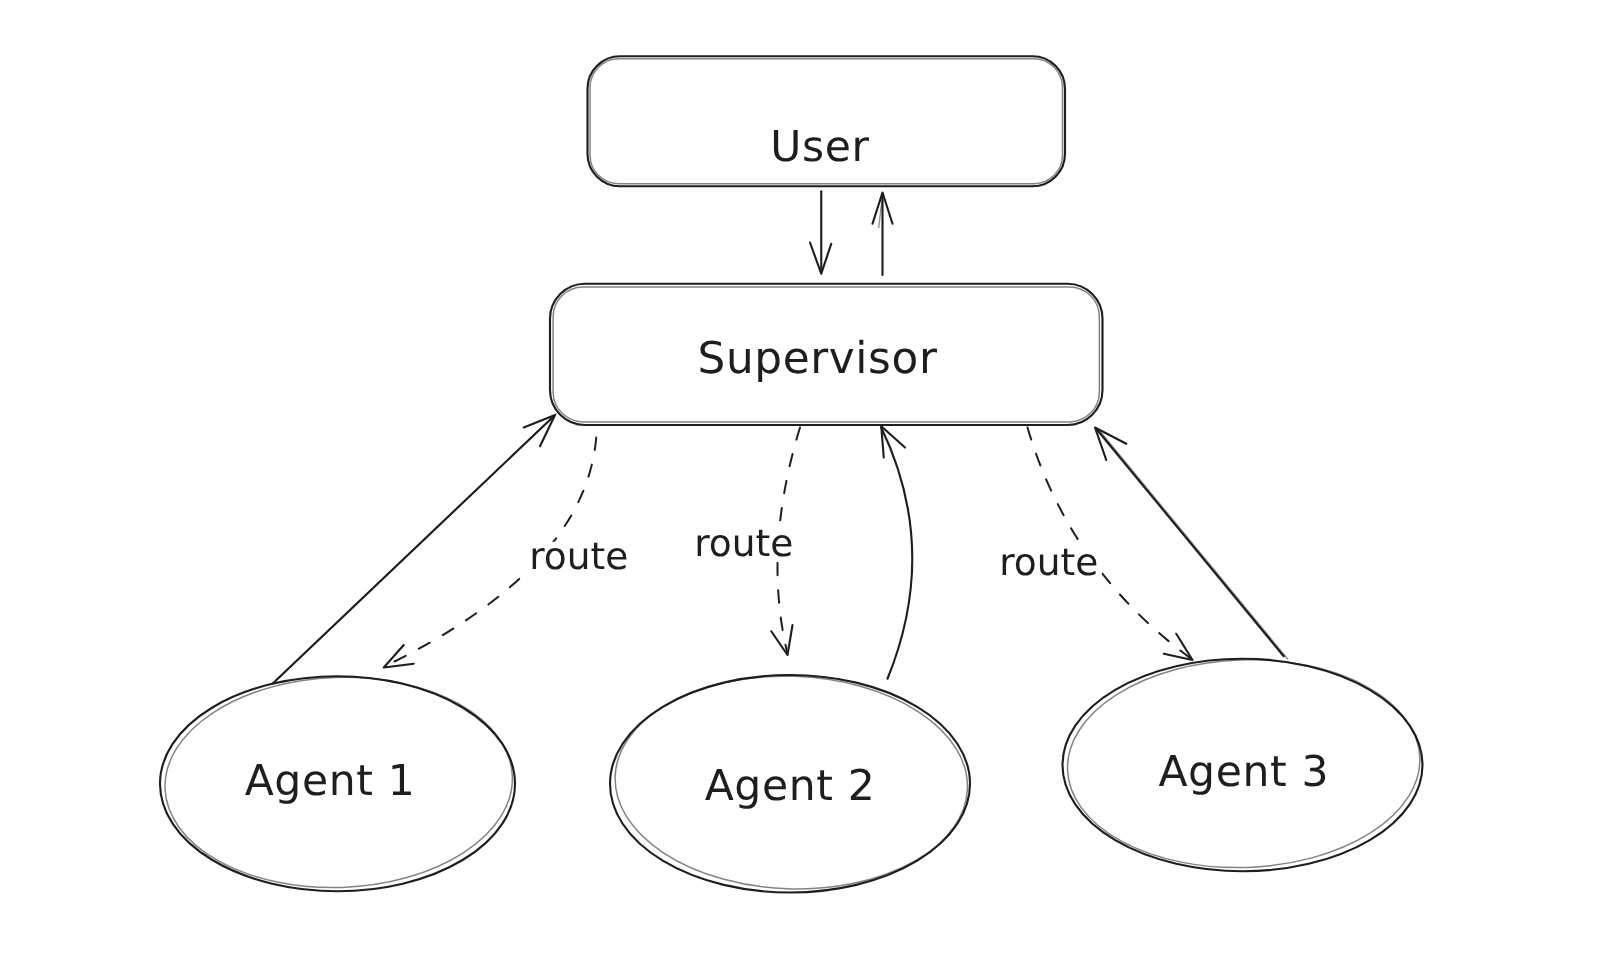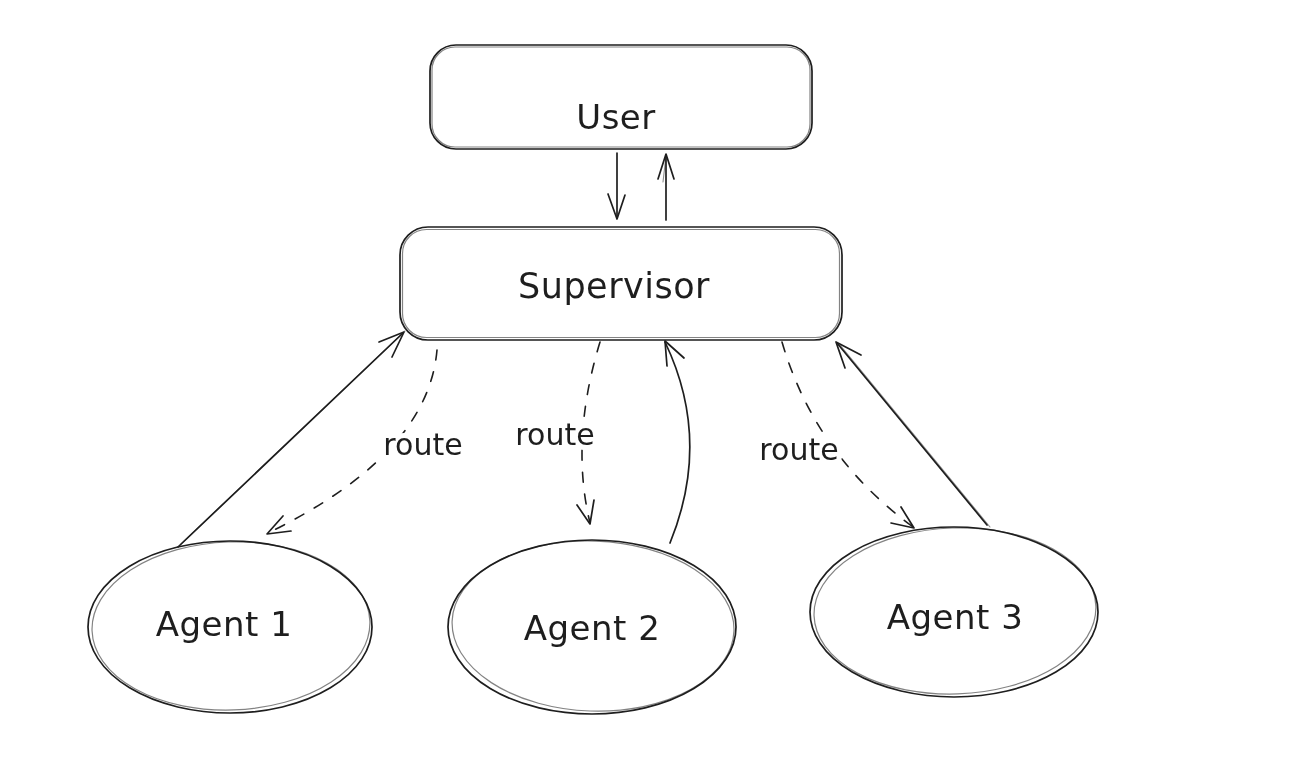--- a/index.html
+++ b/index.html
@@ -9,20 +9,21 @@
     height: 778px;
     background: #ffffff;
     overflow: hidden;
     font-family: "DejaVu Sans", sans-serif;
   }
   .canvas-wrap {
     position: relative;
     width: 1244px;
     height: 778px;
     background: #ffffff;
+    margin-left: 40px;
   }
   svg { display: block; }
 
   .shape {
     fill: #ffffff;
     stroke: #1e1e1e;
     stroke-width: 1.7;
   }
   .shape.echo {
     fill: none;

